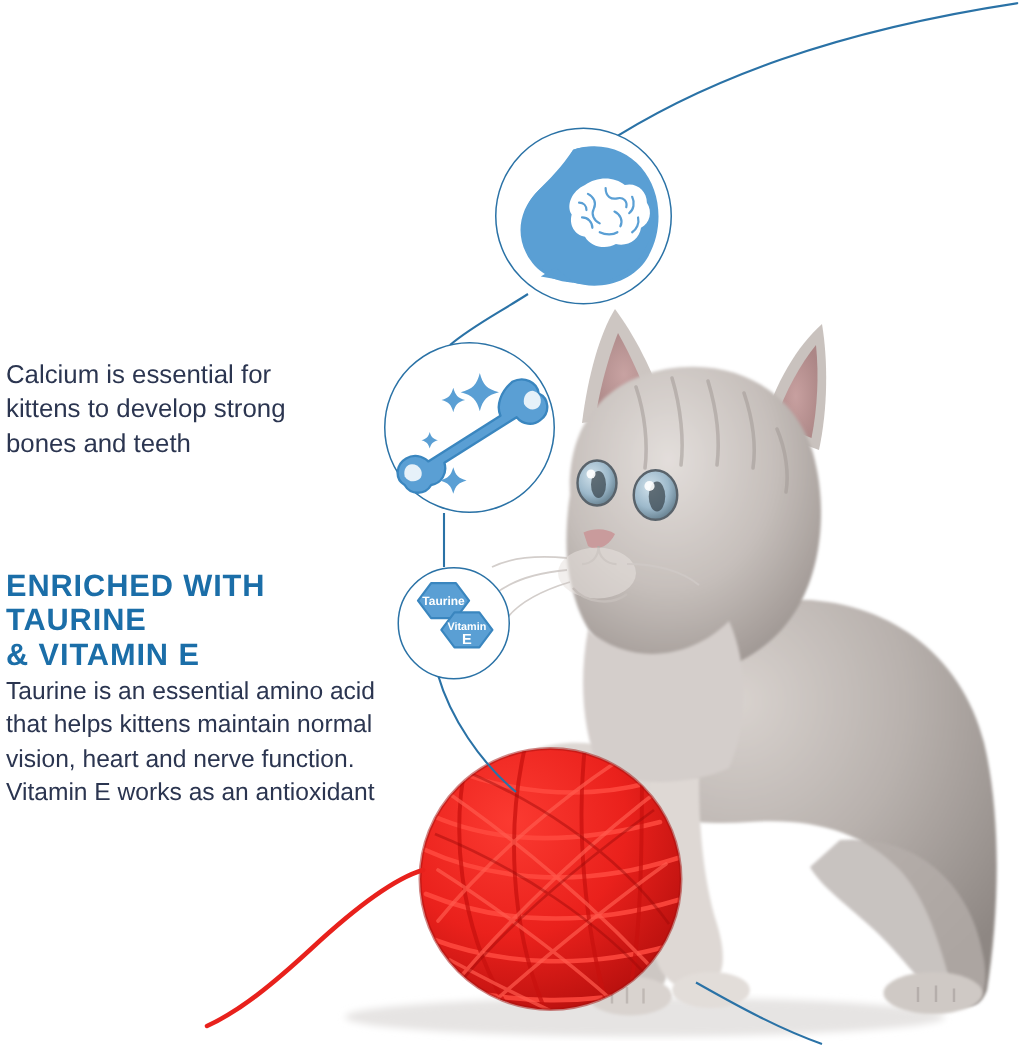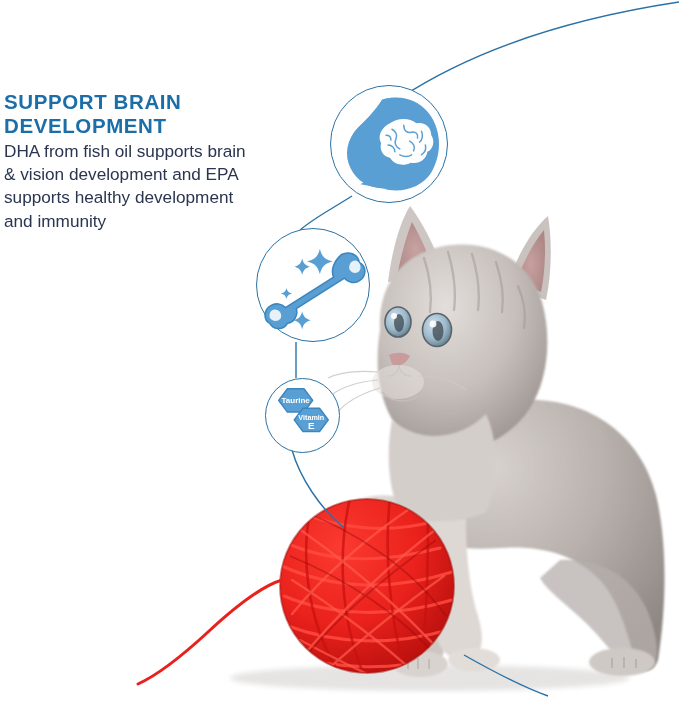--- a/index.html
+++ b/index.html
@@ -276,25 +276,29 @@
         <text x="30.5" y="25" text-anchor="middle" fill="#ffffff" font-family="Liberation Sans, sans-serif" font-size="8.2" font-weight="700">Taurine</text>
       </g>
       <g>
         <polygon points="29,42 38,30 55,30 64,42 55,54 38,54" fill="#5a9fd4" stroke="#3a86bf" stroke-width="1.5" stroke-linejoin="round"></polygon>
         <text x="46.5" y="42" text-anchor="middle" fill="#ffffff" font-family="Liberation Sans, sans-serif" font-size="7.4" font-weight="700">Vitamin</text>
         <text x="46.5" y="51.5" text-anchor="middle" fill="#ffffff" font-family="Liberation Sans, sans-serif" font-size="10" font-weight="700">E</text>
       </g>
     </svg>
   </div>
 
-  <div class="feature" id="feature-brain">
-    <h2 class="f-title">SUPPORT BRAIN DEVELOPMENT</h2>
-    <p class="f-body">DHA from fish oil supports brain
-&amp; vision development and EPA
-supports healthy development
-and immunity</p>
-  </div>
 
   <div class="feature" id="feature-bone">
-  </div>
-
+    <p class="f-body">Calcium is essential for
+kittens to develop strong
+bones and teeth</p>
+  </div>
+
+  <div class="feature" id="feature-taurine">
+    <h2 class="f-title">ENRICHED WITH TAURINE
+&amp; VITAMIN E</h2>
+    <p class="f-body">Taurine is an essential amino acid
+that helps kittens maintain normal
+vision, heart and nerve function.
+Vitamin E works as an antioxidant</p>
+  </div>
 
 </div>
 
 </body></html>

